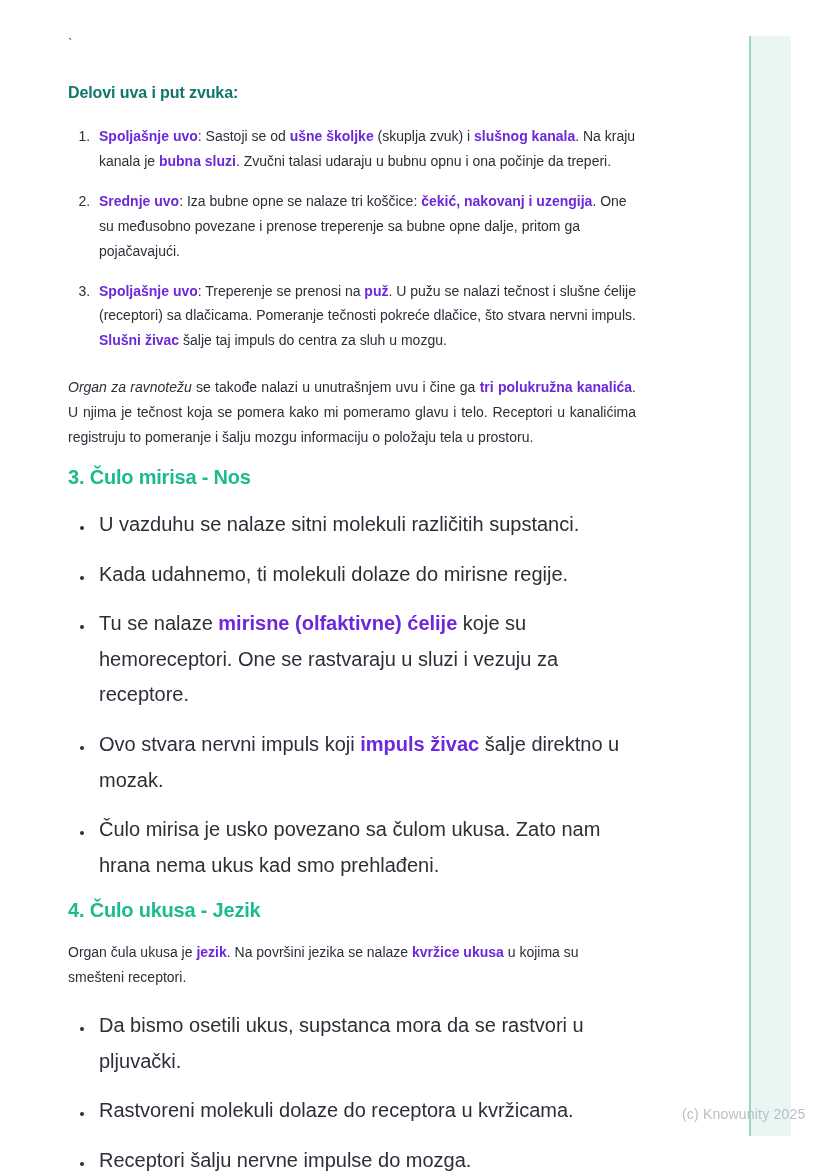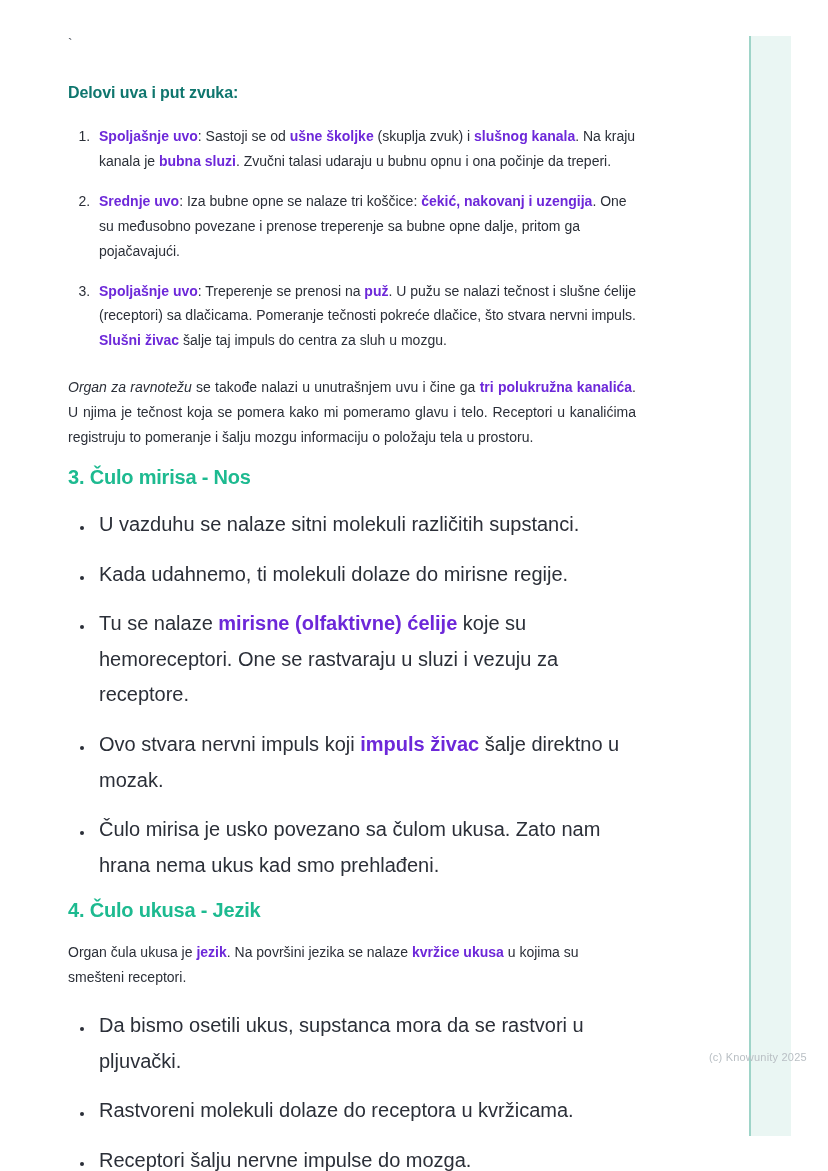--- a/index.html
+++ b/index.html
@@ -125,26 +125,25 @@
     color: #2b2f38;
     font-size: 12px;
   }
 
   strong { font-weight: bold; color: #6d28d9; }
   em { font-style: italic; }
 
   .watermark {
     position: absolute;
     left: 682px;
-    top: 1051px;
-    font-size: 11px;
+    top: 1106px;
+    font-size: 14px;
     color: #b9bfc4;
     letter-spacing: 0.2px;
     white-space: nowrap;
-    margin-left: 27px;
   }
 </style>
 </head>
 <body>
 
 <div id="side-band"></div>
 <div id="side-band-rule"></div>
 
 <div id="page">
 

